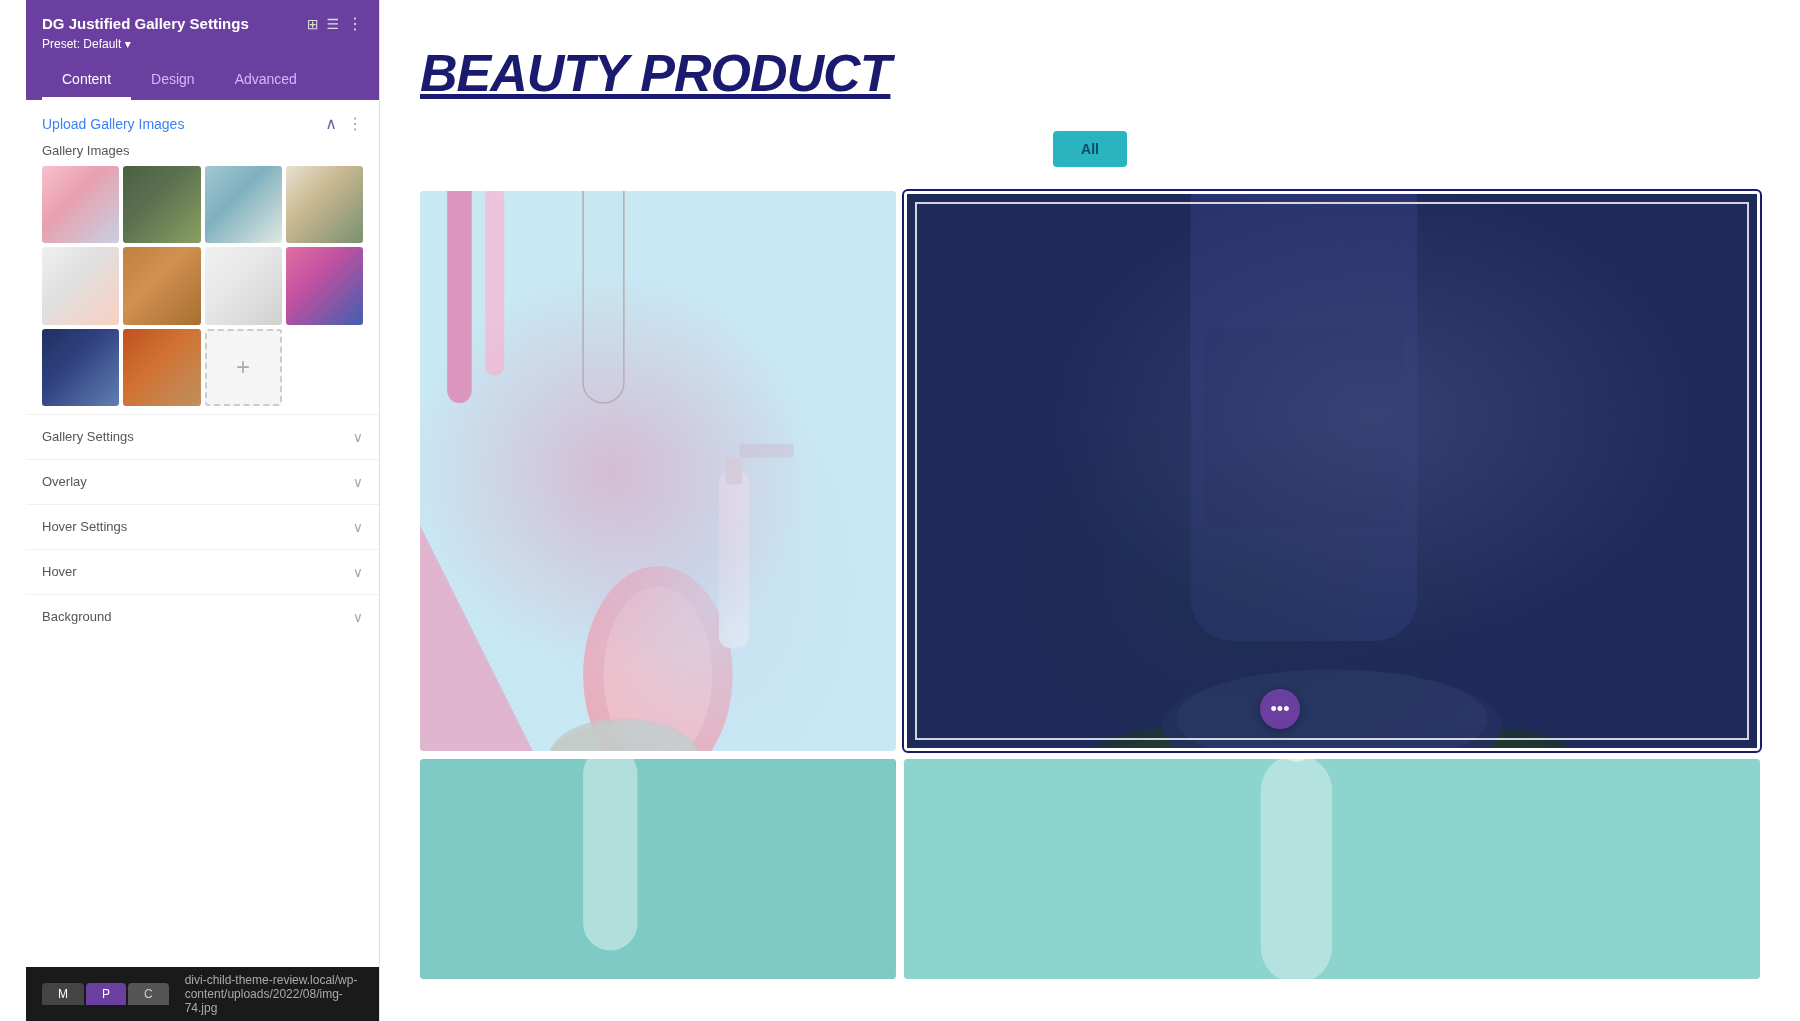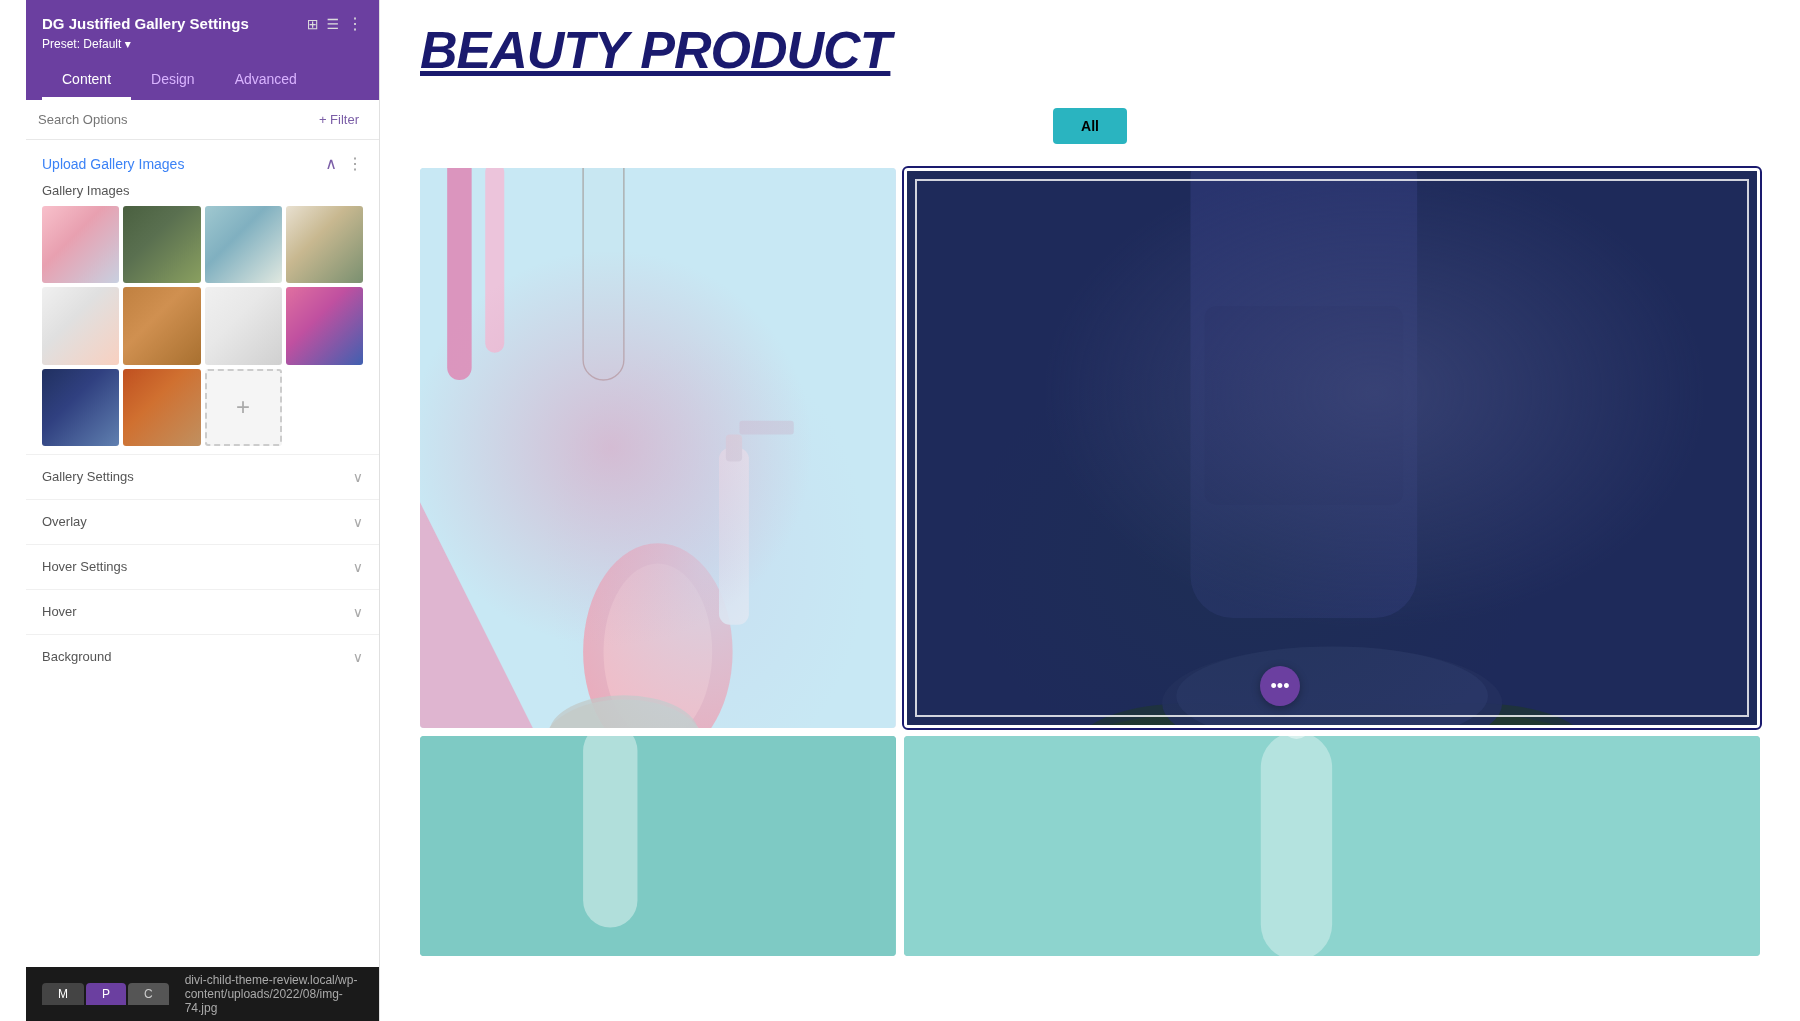--- a/index.html
+++ b/index.html
@@ -231,21 +231,21 @@
     
     .main-content {
       flex: 1;
       background: #fff;
       overflow-y: auto;
       display: flex;
       flex-direction: column;
     }
 
     .gallery-page {
-      padding: 20px 40px;
+      padding: 43px 40px;
       flex: 1;
     }
 
     .page-title {
       font-size: 52px;
       font-weight: 900;
       color: #1a1a6e;
       text-decoration: underline;
       text-decoration-color: #1a1a6e;
       letter-spacing: -1px;
@@ -254,21 +254,21 @@
     }
 
     .filter-row {
       display: flex;
       justify-content: center;
       margin-bottom: 24px;
     }
 
     .filter-all-btn {
       background: #2ab4c0;
-      color: #000000;
+      color: #0c4a6e;
       border: none;
       padding: 10px 28px;
       font-size: 14px;
       font-weight: 600;
       border-radius: 4px;
       cursor: pointer;
     }
 
     .gallery-grid {
       display: grid;
@@ -438,24 +438,20 @@
         <span>Preset: Default</span>
         <span>▾</span>
       </div>
       <div class="sidebar-tabs">
         <div class="sidebar-tab active">Content</div>
         <div class="sidebar-tab">Design</div>
         <div class="sidebar-tab">Advanced</div>
       </div>
     </div>
 
-    <div class="sidebar-search-row">
-      <input class="sidebar-search-input" type="text" placeholder="Search Options" style="">
-      <button class="filter-btn">+ Filter</button>
-    </div>
 
     <div class="sidebar-content">
 
       <div class="section-header">
         <span class="section-title">Upload Gallery Images</span>
         <div class="section-controls">
           <span class="section-collapse">∧</span>
           <span class="section-menu">⋮</span>
         </div>
       </div>

